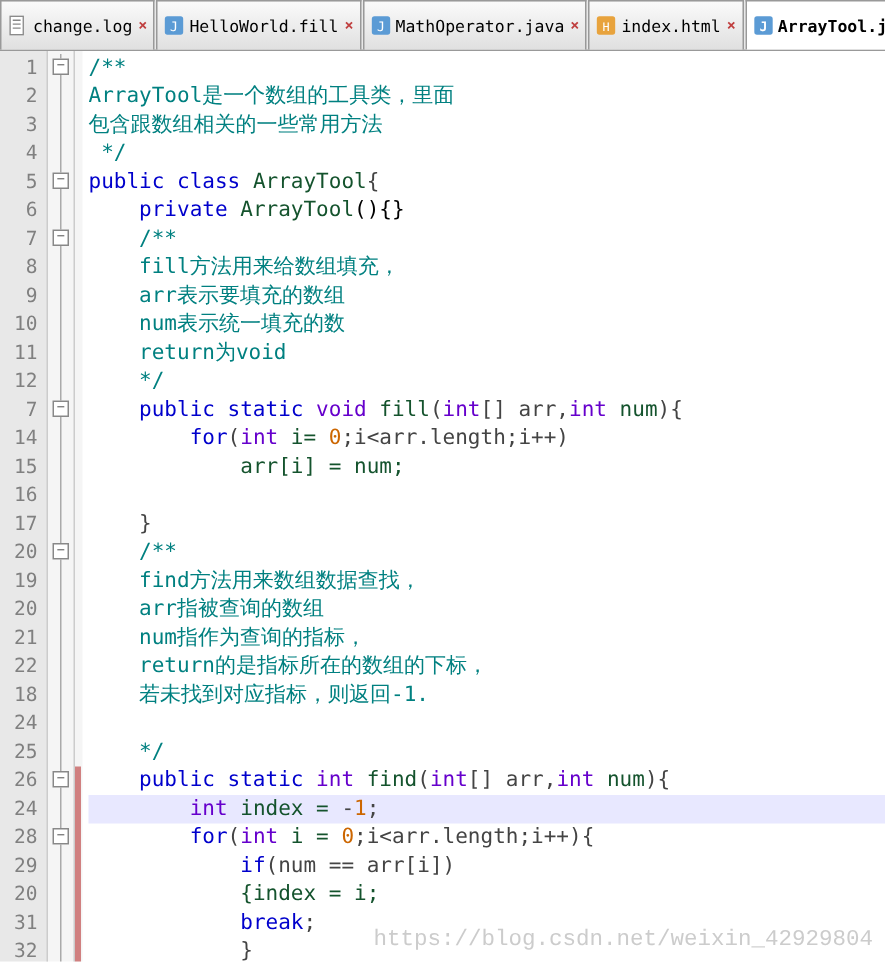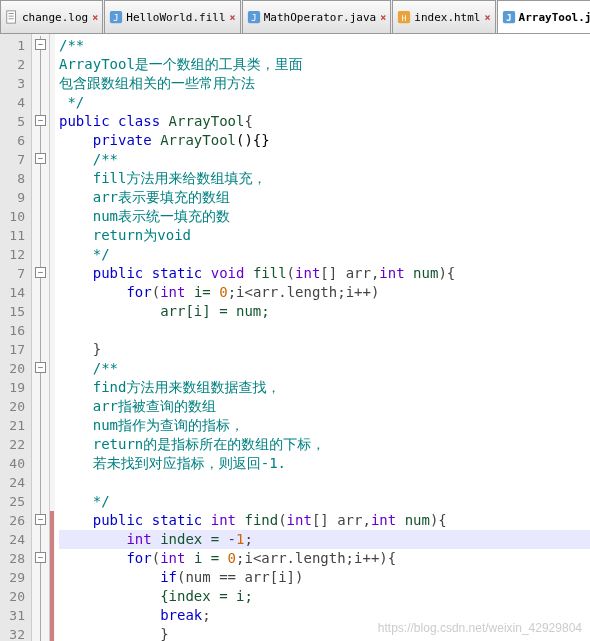--- a/index.html
+++ b/index.html
@@ -18,21 +18,21 @@
 .change-mark { position: absolute; left: 0; width: 4px; background: #d08080; }
 .code { flex: 1; padding: 2px 0 2px 4px; font-family: Consolas, "Microsoft YaHei", monospace; font-size: 14px; line-height: 19px; white-space: pre; overflow: hidden; }
 .line { height: 19px; }
 .line.hl { background: #e8e8ff; }
 .c-comment { color: #008080; }
 .c-keyword { color: #0000cc; }
 .c-type { color: #6600cc; margin-top: 28px; }
 .c-num { color: #cc6600; }
 .c-op { color: #444; }
 .c-id { color: #14532d; }
-.watermark { position: absolute; right: 8px; bottom: 6px; color: #ccc; font-size: 12px; font-family: Liberation Sans, sans-serif; pointer-events: none; }
+.watermark { position: absolute; right: 8px; bottom: 6px; color: #ccc; font-size: 15px; font-family: Liberation Mono, monospace; pointer-events: none; }
 .x-icon-svg { width:14px; height:14px; }
 </style>
 </head>
 <body>
 
 <div class="tabs" id="tabs">
     <div class="tab">
       <span class="icon">
         <svg class="x-icon-svg" viewBox="0 0 16 16">
           <rect x="2" y="1" width="10" height="14" fill="#fff" stroke="#888"></rect>
@@ -102,21 +102,21 @@
       <div>7</div>
       <div>14</div>
       <div>15</div>
       <div>16</div>
       <div>17</div>
       <div>20</div>
       <div>19</div>
       <div>20</div>
       <div>21</div>
       <div>22</div>
-      <div>40</div>
+      <div>18</div>
       <div>24</div>
       <div>25</div>
       <div>26</div>
       <div>24</div>
       <div>28</div>
       <div>29</div>
       <div>20</div>
       <div>31</div>
       <div>32</div>
     </div>

